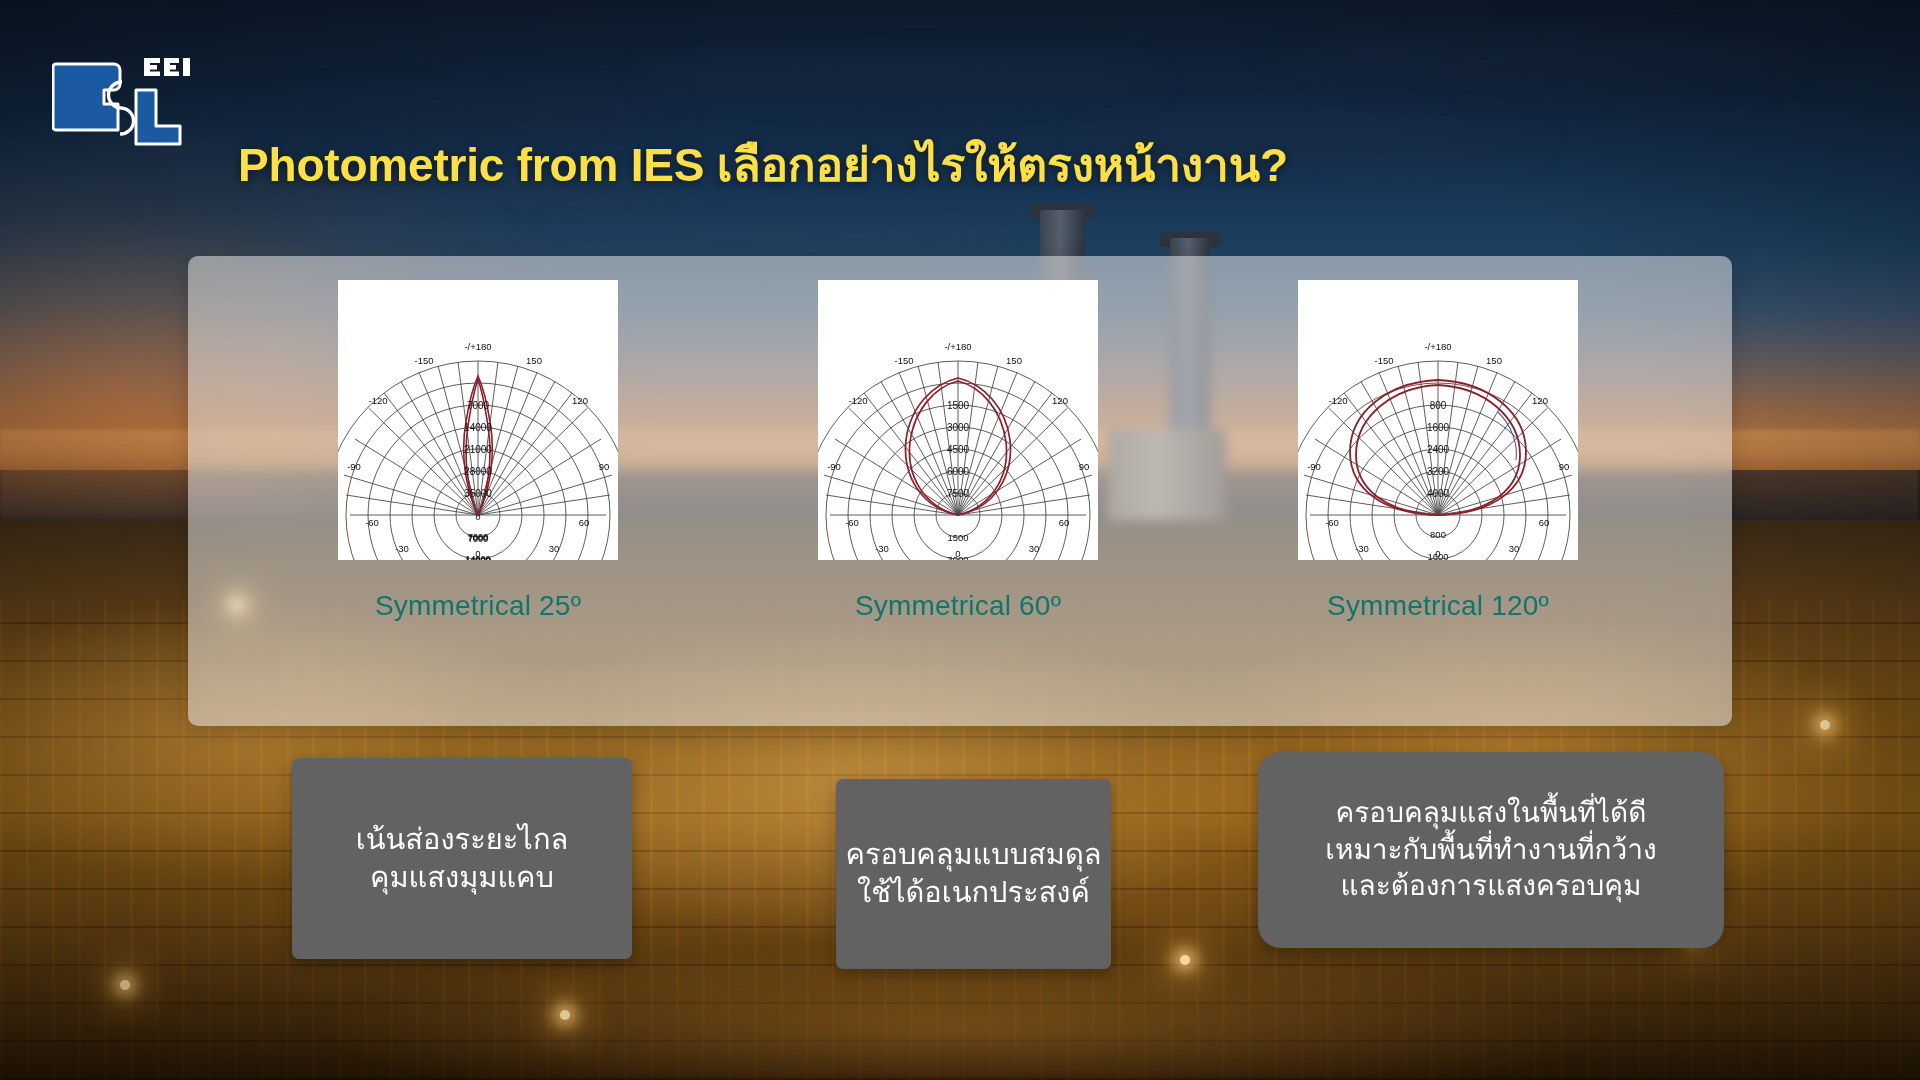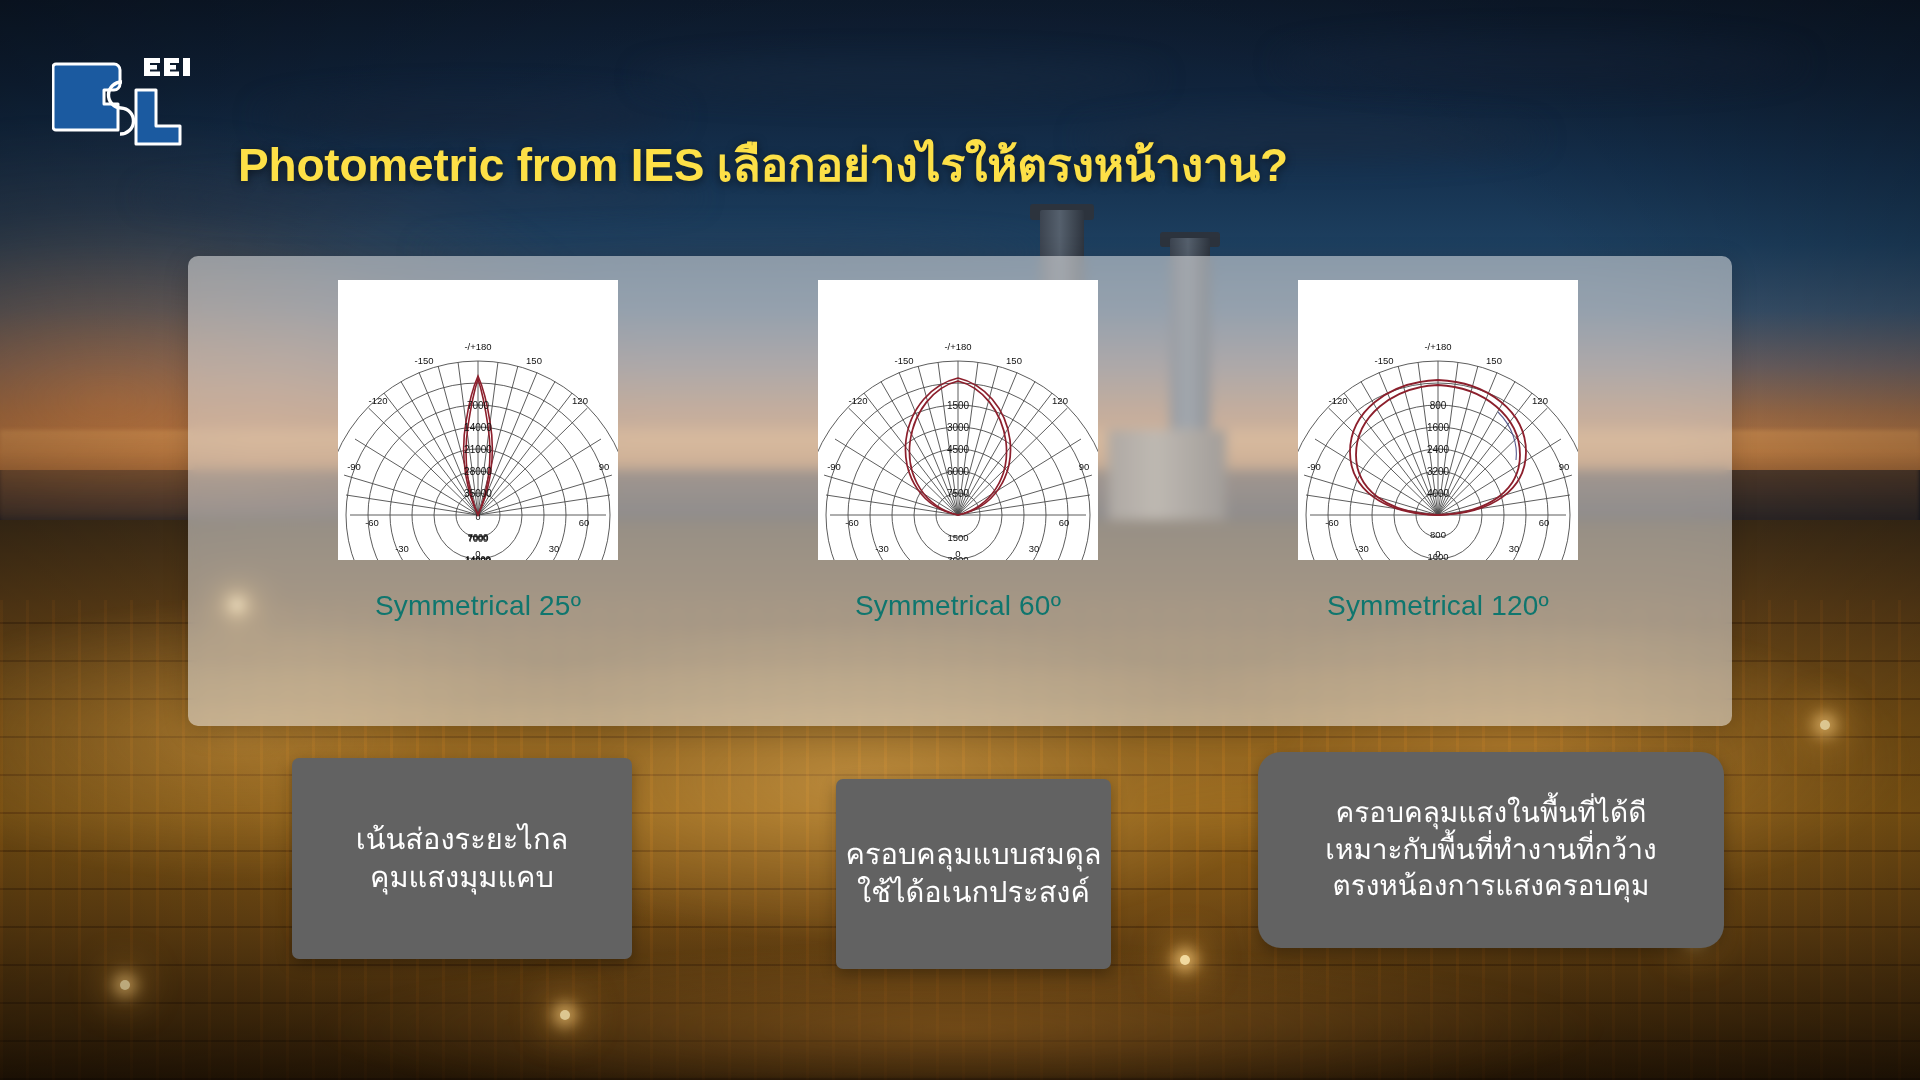--- a/index.html
+++ b/index.html
@@ -436,15 +436,15 @@
   <div class="lines">
     <div>ครอบคลุมแบบสมดุล</div>
     <div>ใช้ได้อเนกประสงค์</div>
   </div>
 </div>
 
 <div class="note" id="note2">
   <div class="lines">
     <div>ครอบคลุมแสงในพื้นที่ได้ดี</div>
     <div>เหมาะกับพื้นที่ทำงานที่กว้าง</div>
-    <div>ตรงหน้องการแสงครอบคุม</div>
+    <div>และต้องการแสงครอบคุม</div>
   </div>
 </div>
 
 </body></html>

